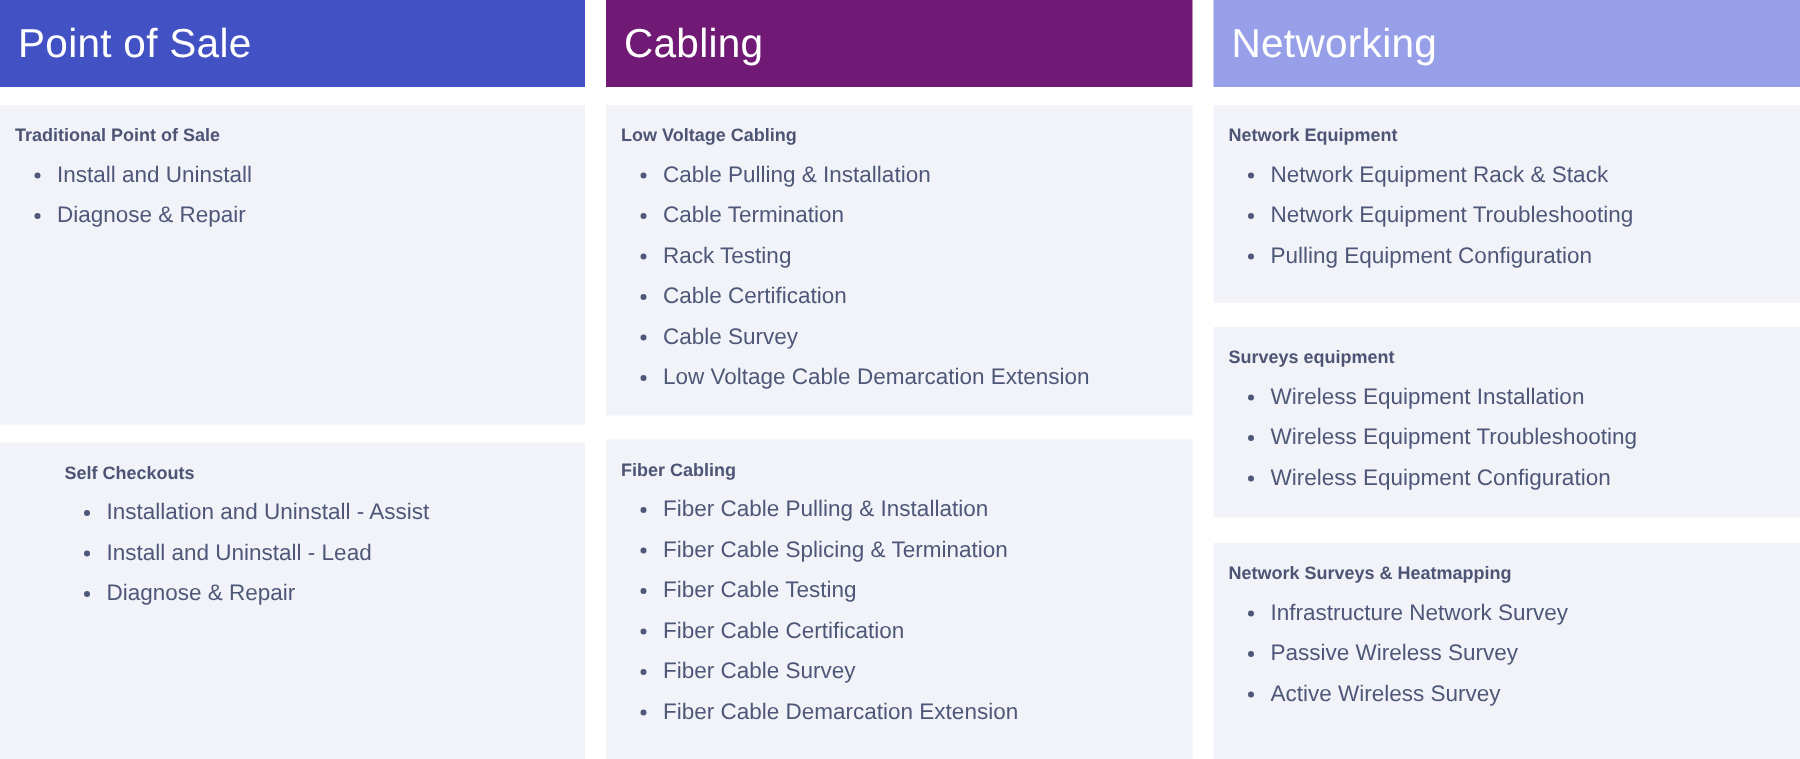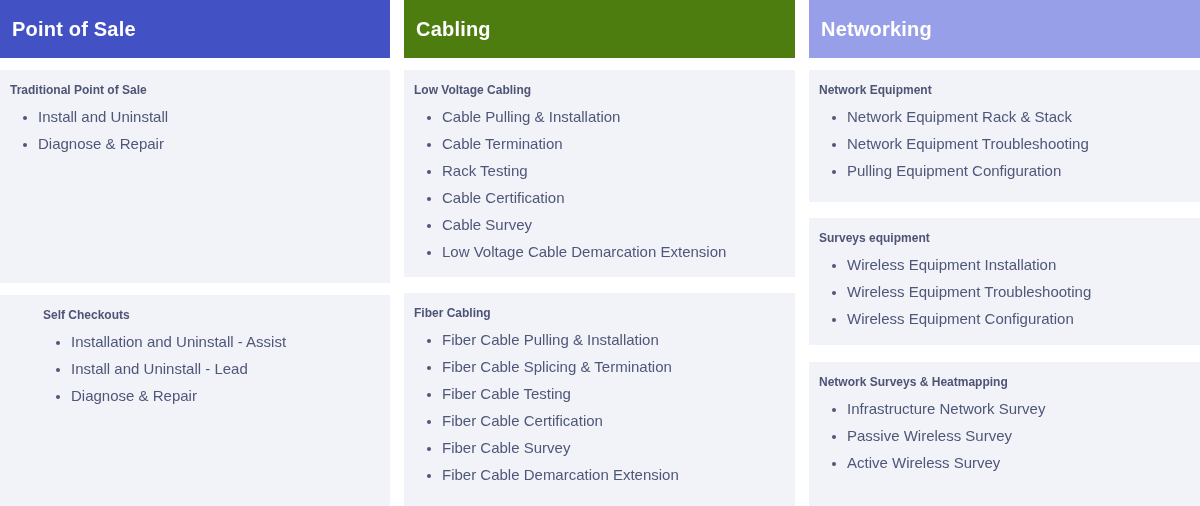--- a/index.html
+++ b/index.html
@@ -24,22 +24,22 @@
     height: 506px;
   }
   .cat-header {
     flex: 0 0 58px;
     display: flex;
     align-items: center;
     padding: 0 12px;
   }
   .cat-title {
     margin: 0;
-    font-size: 20px;
-    font-weight: bold;
+    font-size: 27px;
+    font-weight: normal;
     color: var(--header-text, #ffffff);
     letter-spacing: 0.2px;
   }
   .card {
     background: var(--card-bg, #f2f3f9);
     padding: 13px 14px 0 10px;
     overflow: hidden;
   }
   .card-title {
     margin: 0;
@@ -87,21 +87,21 @@
       <section class="card card2">
         <h2 class="card-title">Self Checkouts</h2>
         <ul class="service-list">
           <li>Installation and Uninstall - Assist</li>
           <li>Install and Uninstall - Lead</li>
           <li>Diagnose &amp; Repair</li>
         </ul>
       </section>
     </div>
     <div class="column col1">
-      <div class="cat-header" style="background: #4d7c0f;">
+      <div class="cat-header" style="background: #701a75;">
         <h1 class="cat-title">Cabling</h1>
       </div>
       <section class="card card1">
         <h2 class="card-title">Low Voltage Cabling</h2>
         <ul class="service-list">
           <li>Cable Pulling &amp; Installation</li>
           <li>Cable Termination</li>
           <li>Rack Testing</li>
           <li>Cable Certification</li>
           <li>Cable Survey</li>

